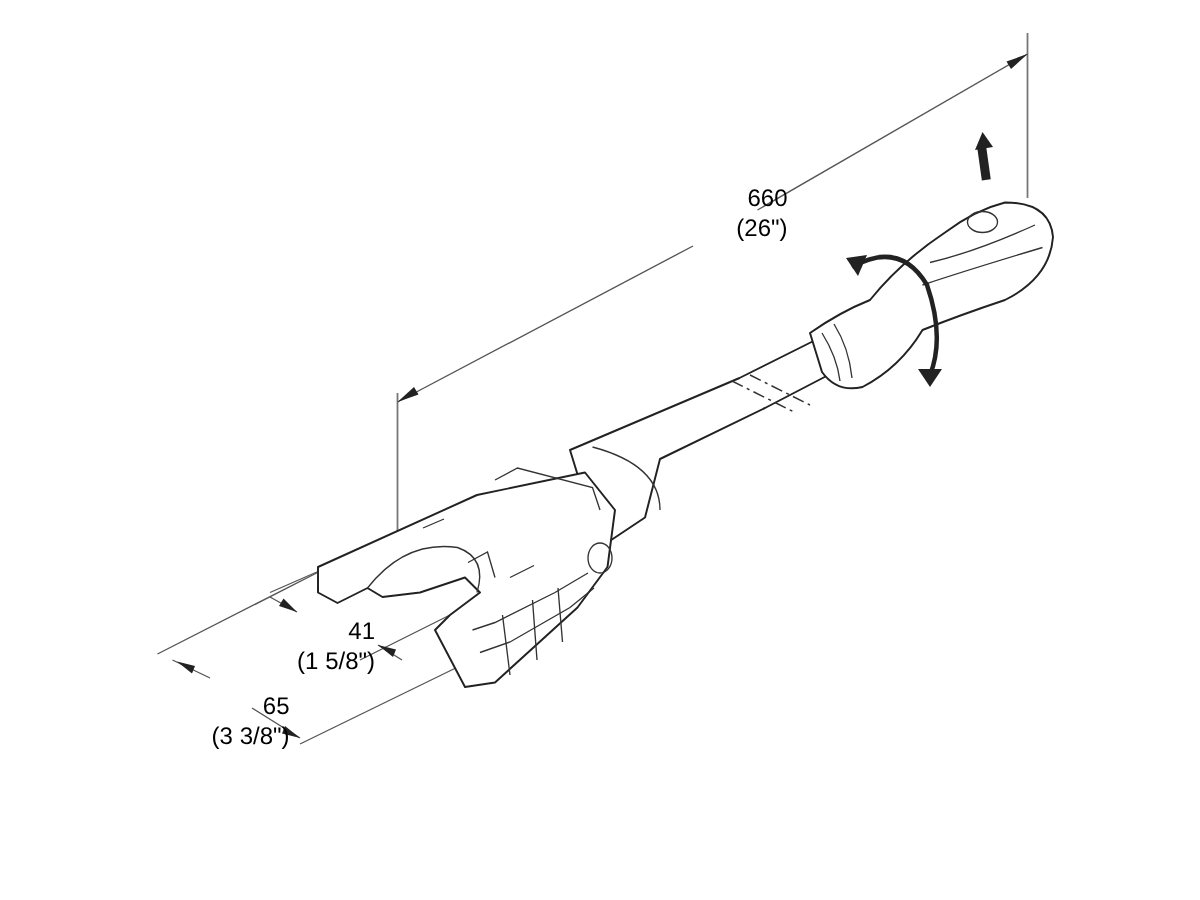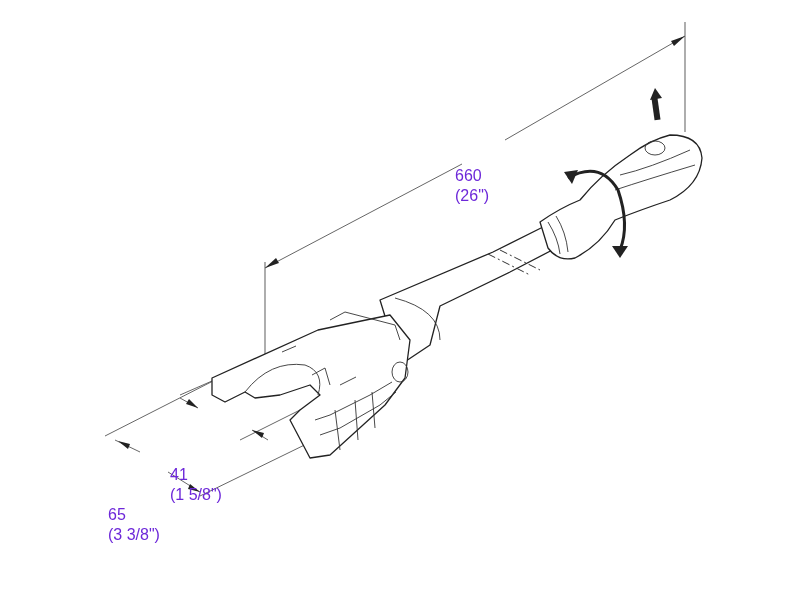--- a/index.html
+++ b/index.html
@@ -2,25 +2,24 @@
 <html><head>
   <meta charset="utf-8">
   <style>
     html, body { margin: 0; padding: 0; background: #ffffff; }
     body { width: 800px; height: 600px; position: relative; overflow: hidden; }
     #canvas { position: absolute; left: 0; top: 0; width: 800px; height: 600px; }
     .dim-label {
       position: absolute;
       font-family: "Liberation Sans", sans-serif;
       font-size: 16px;
-      color: #6d28d9;
-      text-align: left;
+      color: #000000;
+      text-align: right;
       line-height: 20px;
       white-space: nowrap;
-      margin-top: 43px;
     }
     .dim-label span { display: block; }
     svg .outline { fill: #ffffff; stroke: #222; stroke-width: 1.3; stroke-linejoin: round; stroke-linecap: round; }
     svg .thin { fill: none; stroke: #333; stroke-width: 0.9; }
     svg .dim { fill: none; stroke: #555; stroke-width: 0.9; }
     svg .ext { fill: none; stroke: #777; stroke-width: 1.2; }
     svg .arrowfill { fill: #222; stroke: none; }
     svg .dash { fill: none; stroke: #333; stroke-width: 1; stroke-dasharray: 8 3 2 3; }
   </style>
 </head>
@@ -95,21 +94,21 @@
       <path class="thin" d="M282,352 L296,346"></path>
       <path class="thin" d="M340,385 L356,377"></path>
     </g>
   </svg>
 
   <div class="dim-label" style="left:455px; top:123px; width:70px;">
     <span>660</span>
     <span>(26")</span>
   </div>
 
-  <div class="dim-label" style="left:170px; top:422px; width:80px;">
+  <div class="dim-label" style="left:170px; top:412px; width:80px;">
     <span>41</span>
     <span>(1 5/8")</span>
   </div>
 
   <div class="dim-label" style="left:108px; top:462px; width:85px;">
     <span>65</span>
     <span>(3 3/8")</span>
   </div>
 </div>
 

